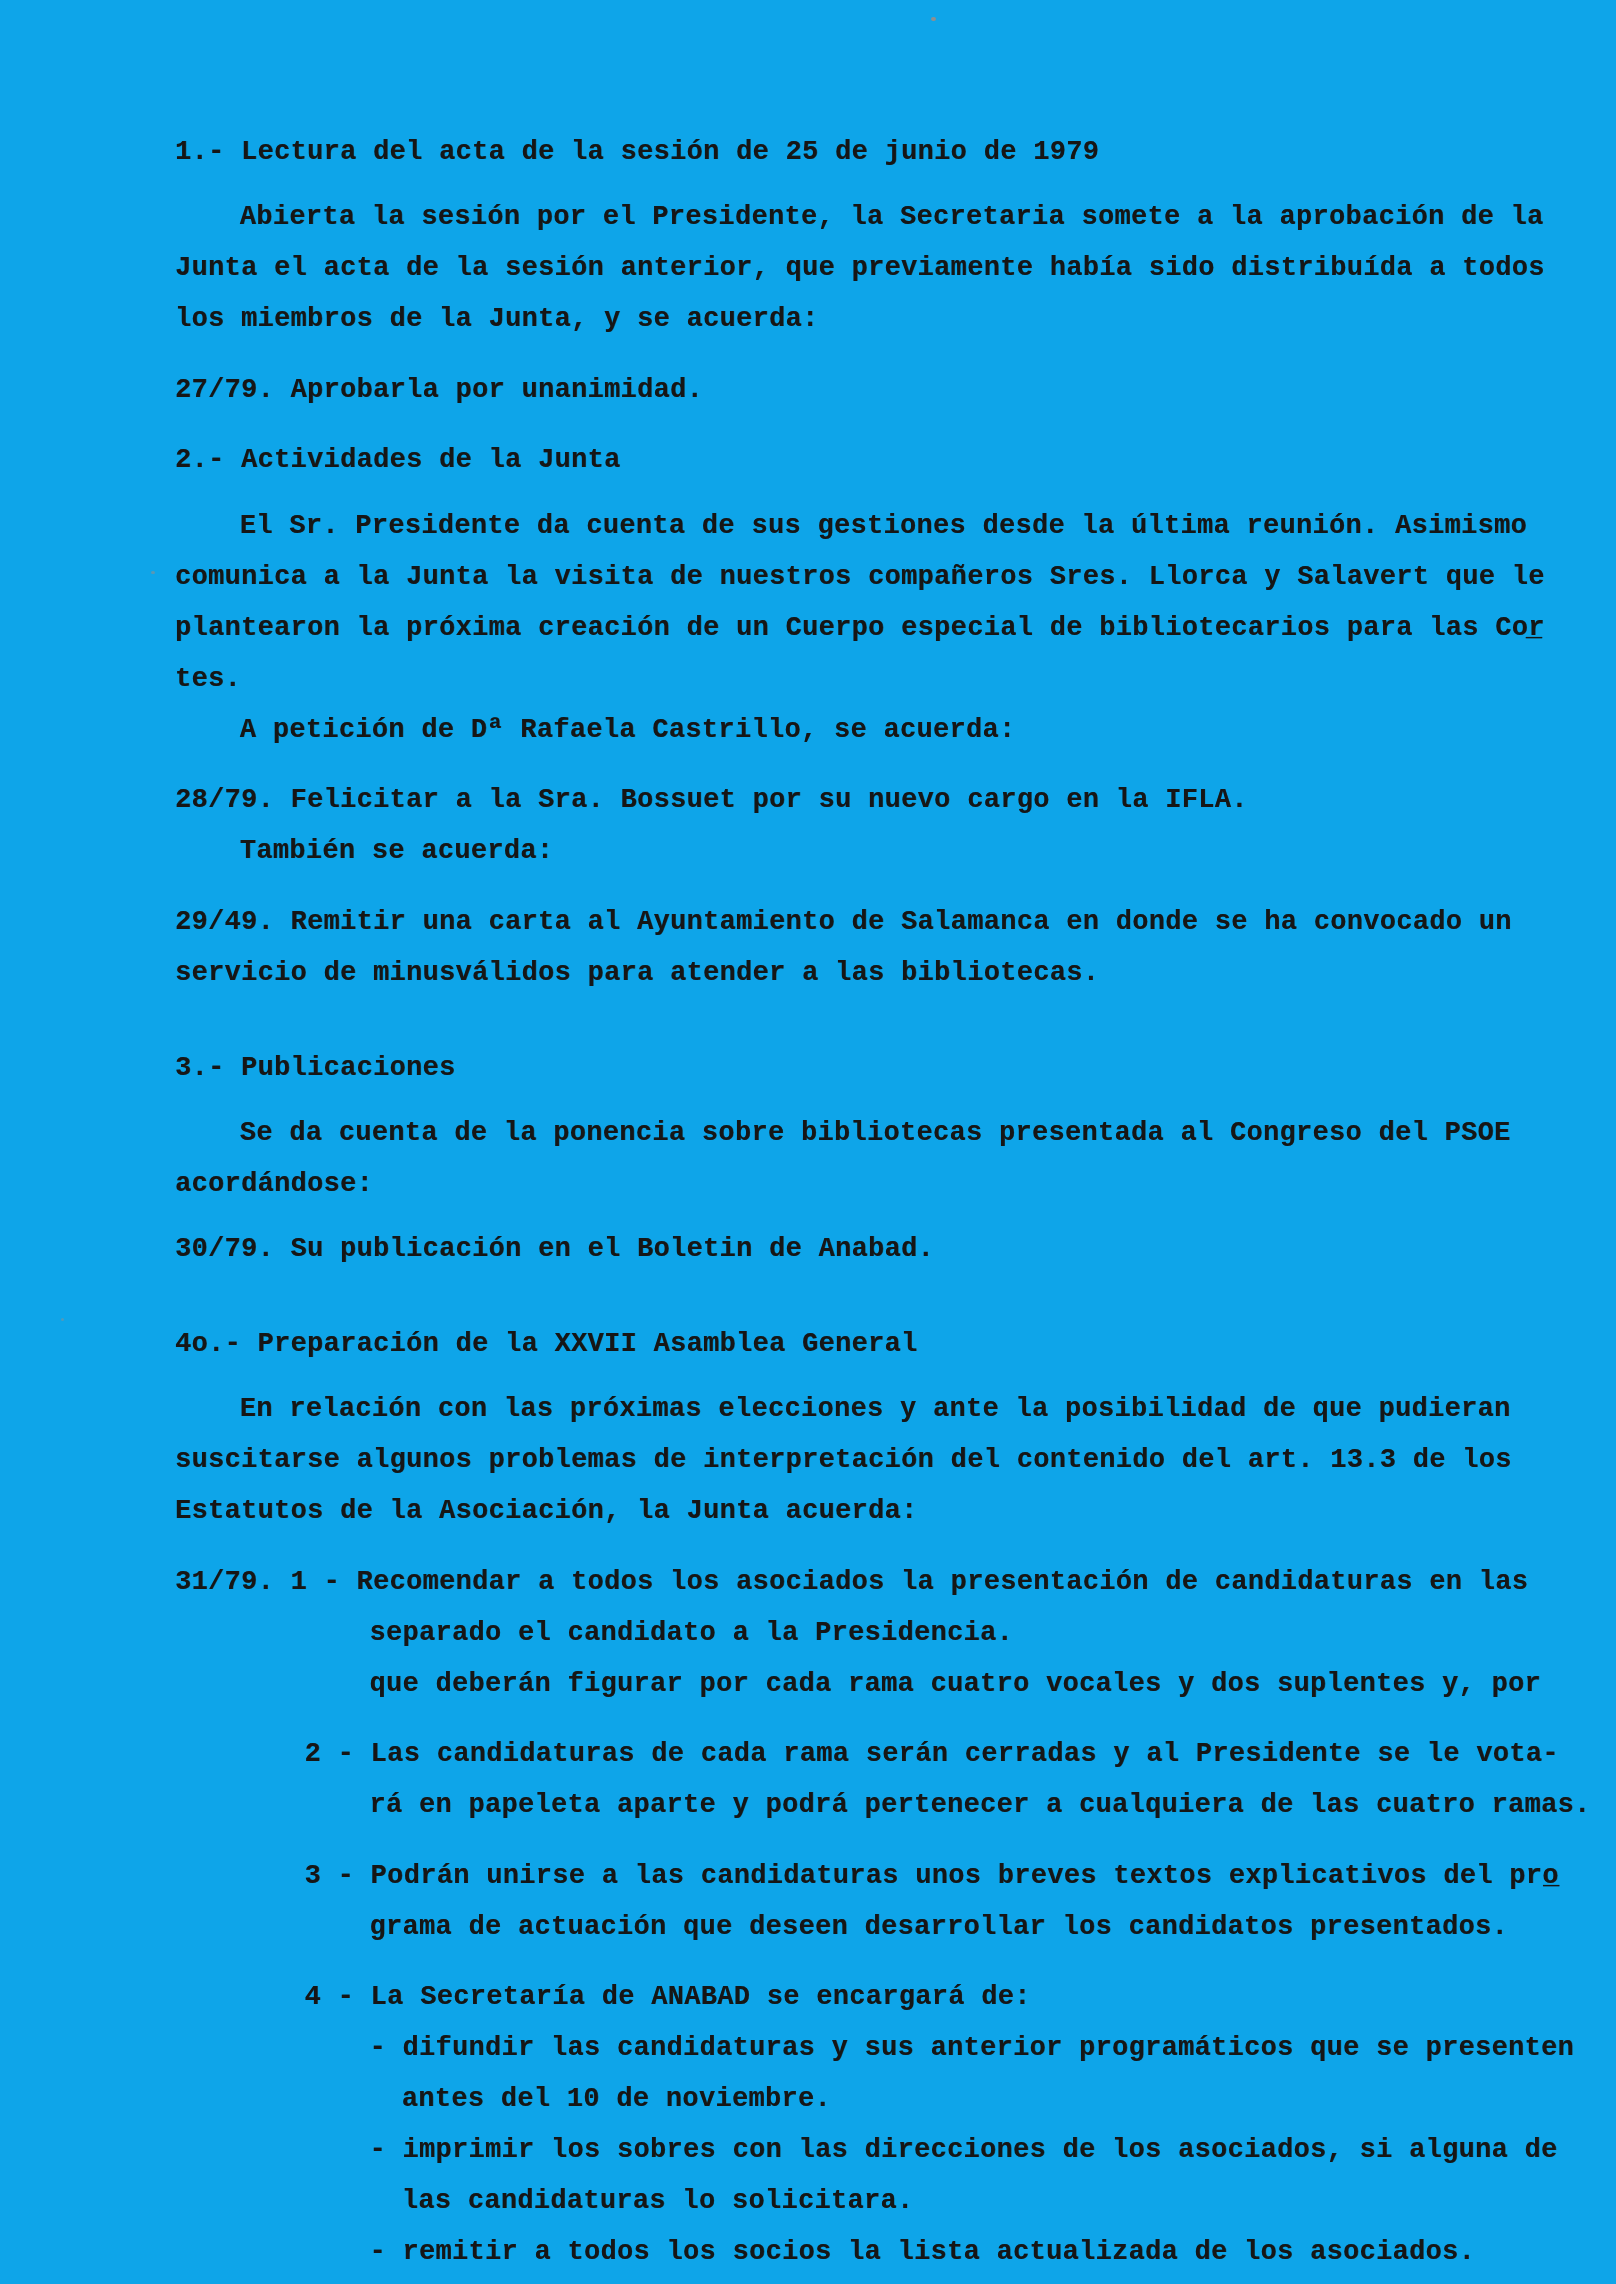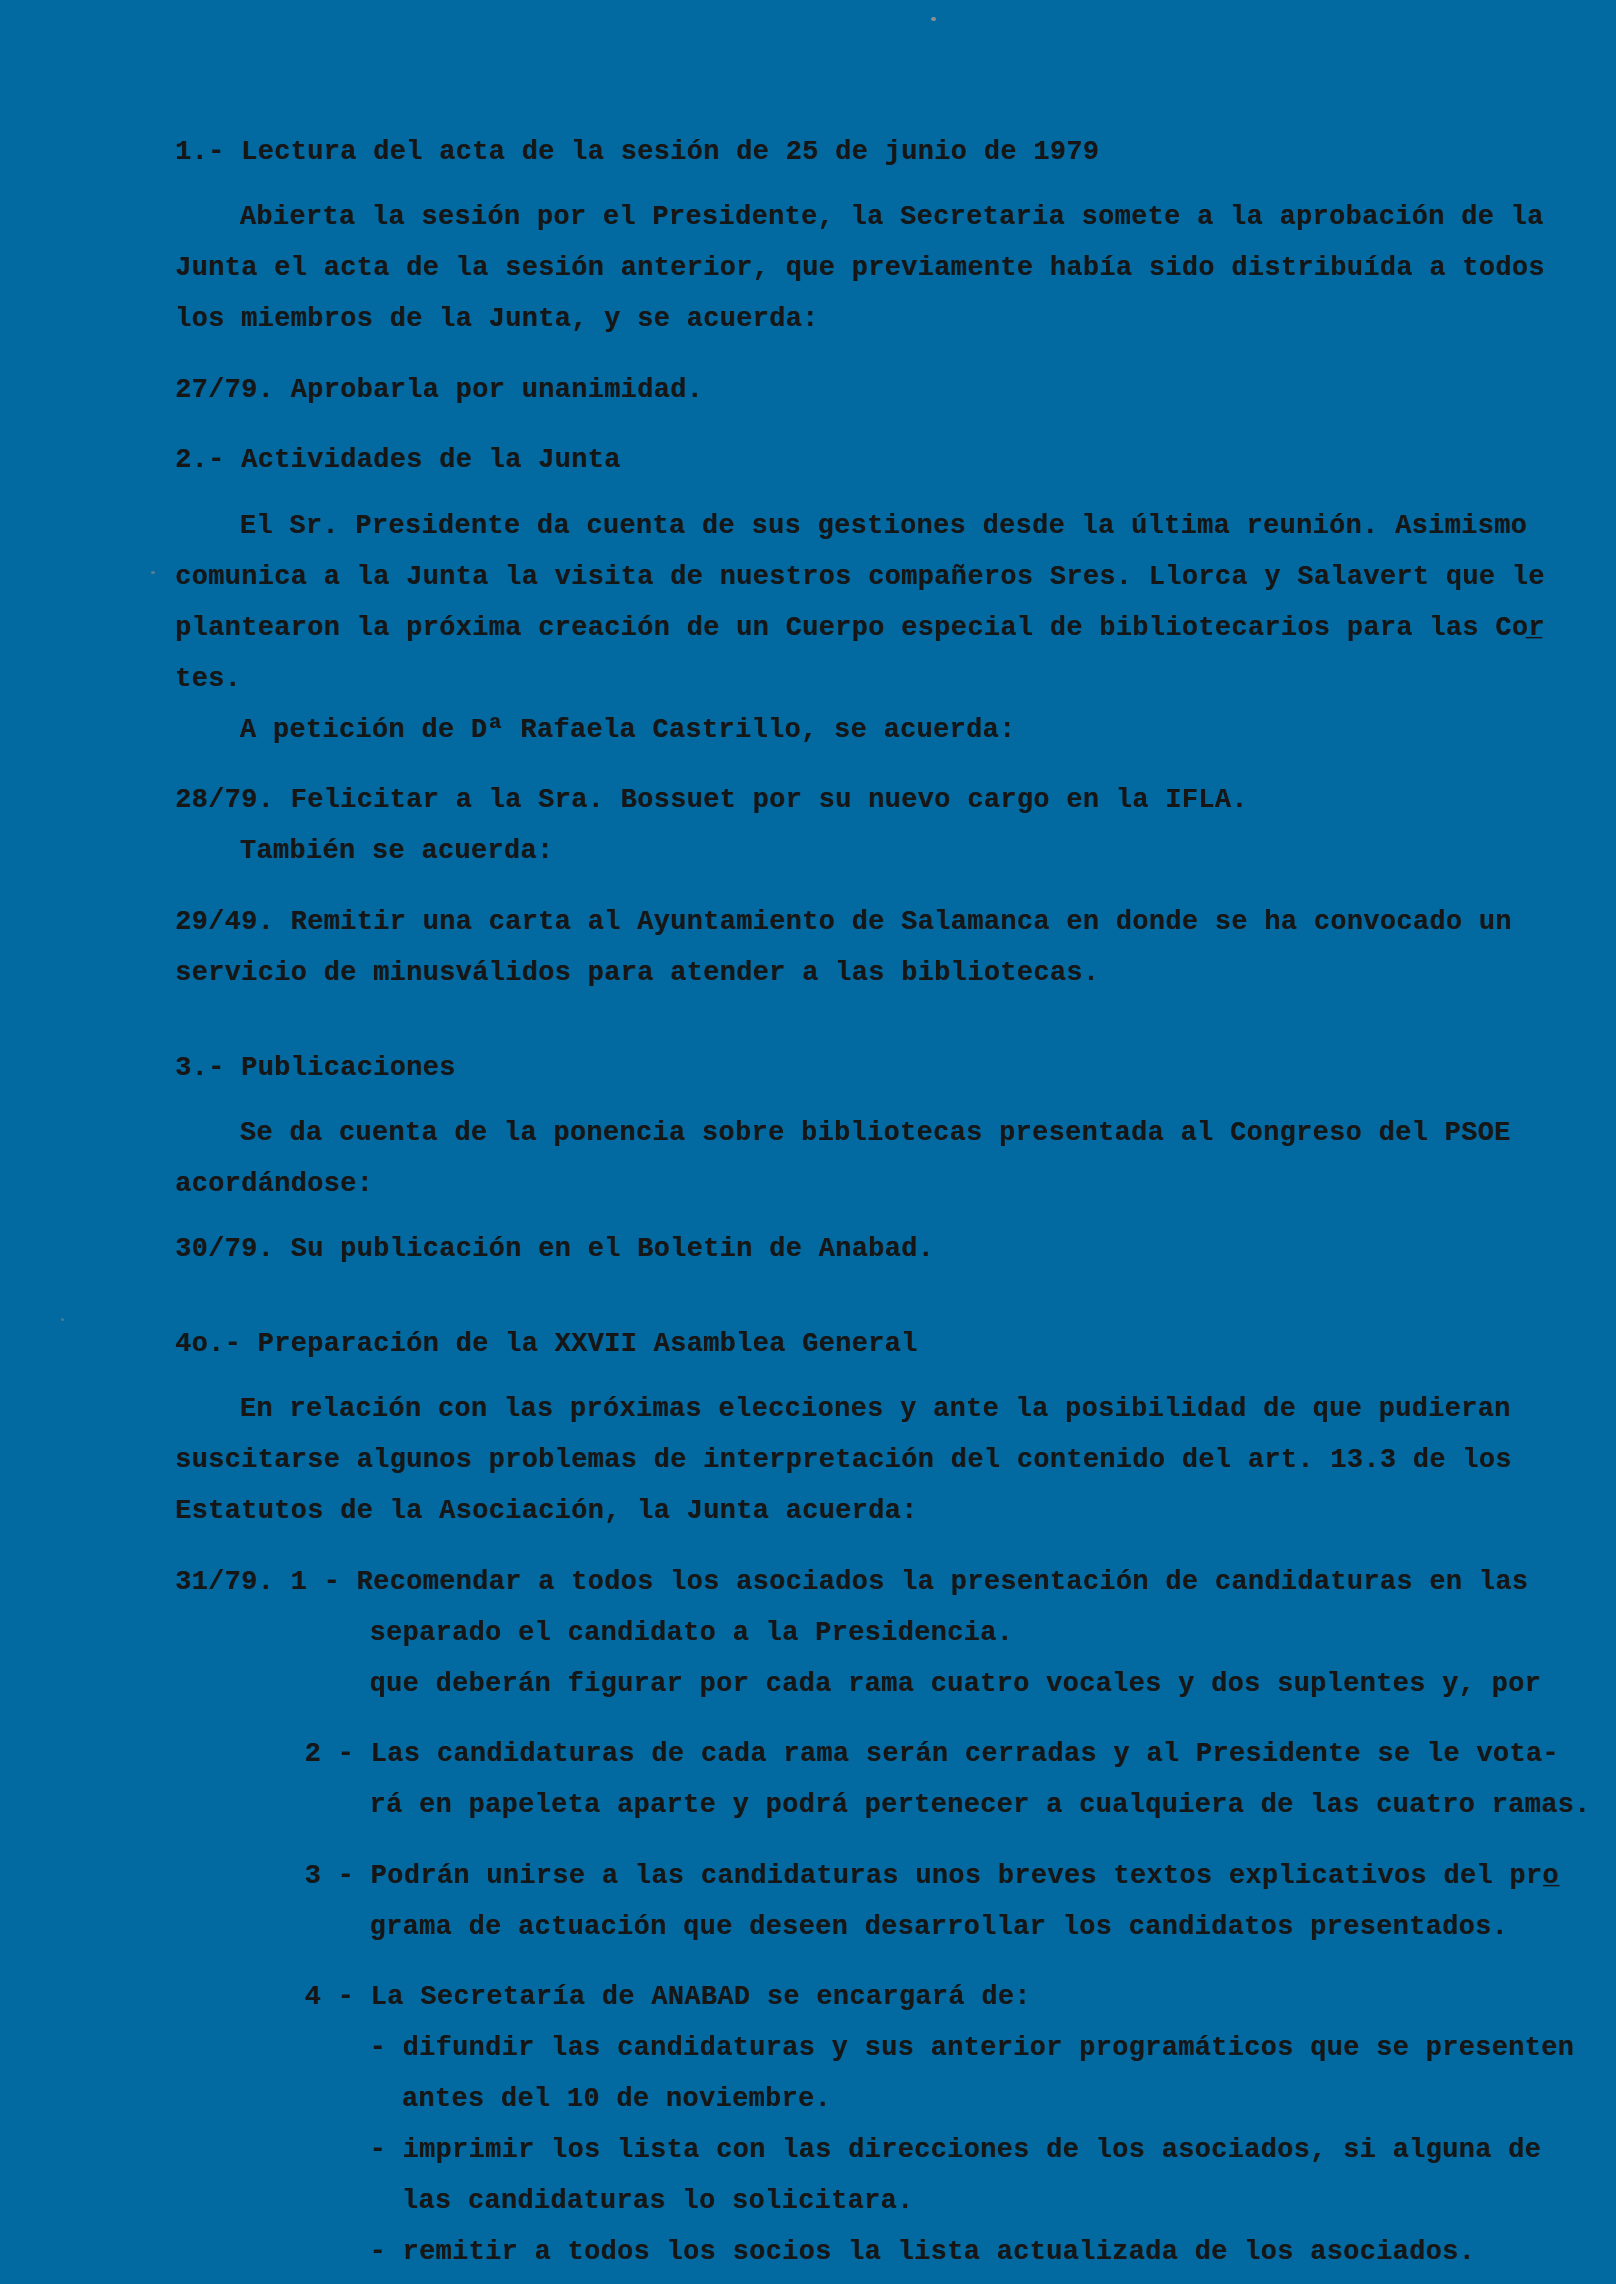--- a/index.html
+++ b/index.html
@@ -5,21 +5,21 @@
   html,body{margin:0;padding:0;}
   body{
     width:1616px;height:2284px;
     background:#ffffff;
     font-family:"Liberation Mono","DejaVu Sans Mono",monospace;
     position:relative;
     overflow:hidden;
   }
   .page{
     position:absolute;inset:0;
-    background:#0369a1;
+    background:#0ea5e9;
   }
   .doc{
     padding:127px 59px 0 175px;
     color:#161616;
     font-size:27px;
     font-weight:700;
     line-height:51px;
   }
   .line{
     white-space:pre;
@@ -72,18 +72,18 @@
       <div class="line g2" style="margin-left: 0ch;">31/79. 1 - Recomendar a todos los asociados la presentación de candidaturas en las</div>
       <div class="line" style="margin-left: 12ch;">separado el candidato a la Presidencia.</div>
       <div class="line" style="margin-left: 12ch;">que deberán figurar por cada rama cuatro vocales y dos suplentes y, por</div>
       <div class="line g2" style="margin-left: 8ch;">2 - Las candidaturas de cada rama serán cerradas y al Presidente se le vota-</div>
       <div class="line" style="margin-left: 12ch;">rá en papeleta aparte y podrá pertenecer a cualquiera de las cuatro ramas.</div>
       <div class="line g2" style="margin-left: 8ch;">3 - Podrán unirse a las candidaturas unos breves textos explicativos del pro̲</div>
       <div class="line" style="margin-left: 12ch;">grama de actuación que deseen desarrollar los candidatos presentados.</div>
       <div class="line g2" style="margin-left: 8ch;">4 - La Secretaría de ANABAD se encargará de:</div>
       <div class="line" style="margin-left: 12ch;">- difundir las candidaturas y sus anterior programáticos que se presenten</div>
       <div class="line" style="margin-left: 14ch;">antes del 10 de noviembre.</div>
-      <div class="line" style="margin-left: 12ch;">- imprimir los lista con las direcciones de los asociados, si alguna de</div>
+      <div class="line" style="margin-left: 12ch;">- imprimir los sobres con las direcciones de los asociados, si alguna de</div>
       <div class="line" style="margin-left: 14ch;">las candidaturas lo solicitara.</div>
       <div class="line" style="margin-left: 12ch;">- remitir a todos los socios la lista actualizada de los asociados.</div>
     </div>
 </div>
 
 
 </body></html>

